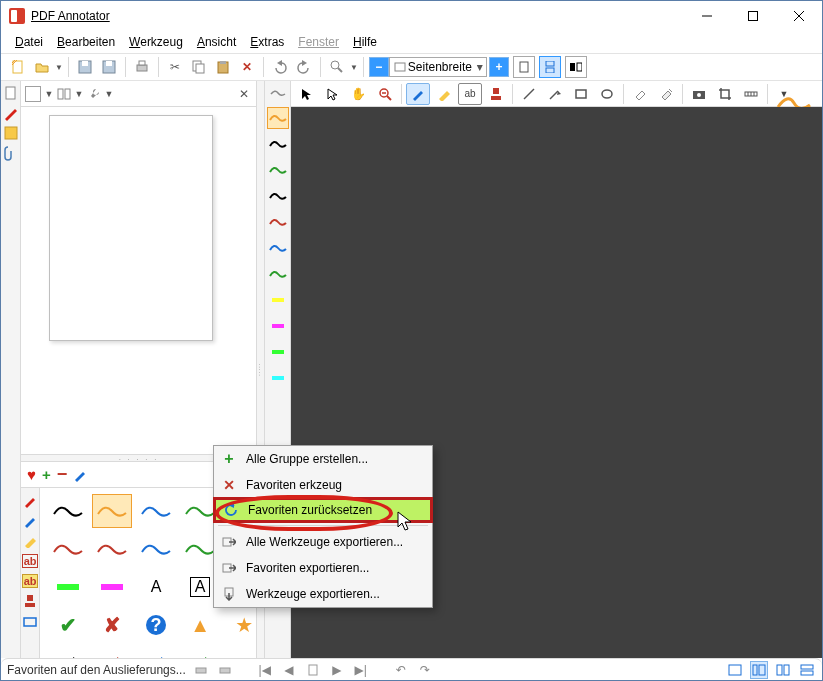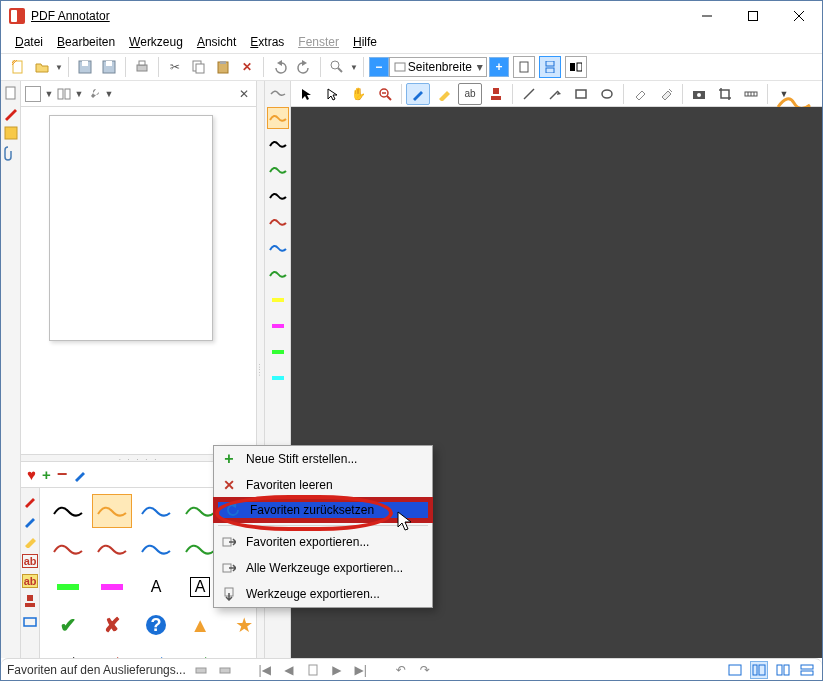--- a/index.html
+++ b/index.html
@@ -59,21 +59,21 @@
   .tt{width:24px;height:22px;display:flex;align-items:center;justify-content:center;border:1px solid transparent;border-radius:2px;color:#444;}
   .tt.sel{border:1px solid #7eb4ea;background:#d6eaff;}
   .ttsep{width:1px;height:20px;background:#d8d8d8;margin:0 2px;}
   .toollabel{height:22px;border-bottom:1px solid #dadada;padding:2px 8px;color:#555;}
   .canvas{flex:1;background:#3f3f3f;position:relative;}
   .bigsw{position:absolute;right:8px;top:8px;width:40px;height:30px;}
   
   .ctxmenu{position:absolute;left:212px;top:444px;width:220px;background:#f5f5f5;border:1px solid #a0a0a0;box-shadow:4px 4px 8px rgba(0,0,0,.25);z-index:60;}
   .ctxitem{height:26px;display:flex;align-items:center;gap:8px;padding:0 10px 0 6px;}
   .ctxitem .ico{width:18px;height:18px;display:flex;align-items:center;justify-content:center;font-size:13px;}
-  .ctxitem.hl{background:#1d4ed8;border:5px solid #b91c1c;margin:-1px;}
+  .ctxitem.hl{background:#bef264;border:3px solid #b91c1c;margin:-1px;}
   .ctxsep{height:1px;background:#d4d4d4;margin:3px 4px;}
   .redcircle2{position:absolute;left:214px;top:494px;width:178px;height:36px;border:4px solid #d6221a;border-radius:50%/60%;z-index:70;pointer-events:none;}
   .cursor{position:absolute;left:396px;top:510px;z-index:80;pointer-events:none;}
   
   .statusbar{height:22px;border-top:1px solid #dadada;display:flex;align-items:center;padding:0 6px;gap:6px;color:#333;border-radius:7px;}
   .statusbar .spacer{flex:1;}
   .sbtn{width:18px;height:18px;display:flex;align-items:center;justify-content:center;color:#888;border:1px solid transparent;}
   .sbtn.active{border:1px solid #7eb4ea;background:#d6eaff;color:#1a6fd6;}
   
   svg{display:block;}
@@ -639,55 +639,55 @@
     </div>
     <div class="canvas"></div>
   </div>
 </div>
 
 <div class="ctxmenu" id="ctxmenu">
     <div class="ctxitem">
       <span class="ico">
         <span style="color:#2a9b2a;font-size:16px;font-weight:bold">+</span>
       </span>
-      <span>Neue Stift erstellen...</span>
+      <span>Alle Gruppe erstellen...</span>
     </div>
     <div class="ctxitem">
       <span class="ico">
         <span style="color:#c0392b;font-size:14px;font-weight:bold">✕</span>
       </span>
-      <span>Favoriten leeren</span>
+      <span>Favoriten erkzeug</span>
     </div>
     <div class="ctxitem hl">
       <span class="ico">
         <svg width="14" height="14">
           <path d="M12 7 a5 5 0 1 1 -2 -4" fill="none" stroke="#1a6fd6" stroke-width="1.8"></path>
           <path d="M10 0 l0 5 l-4 -2 z" fill="#1a6fd6"></path>
         </svg>
       </span>
       <span>Favoriten zurücksetzen</span>
     </div>
     <div class="ctxsep"></div>
     <div class="ctxitem">
       <span class="ico">
         <svg width="14" height="14">
           <rect x="1" y="3" width="8" height="8" fill="none" stroke="#888"></rect>
           <path d="M7 7 h6 M11 4 l3 3 l-3 3" fill="none" stroke="#555" stroke-width="1.5"></path>
         </svg>
       </span>
-      <span>Favoriten exportieren...</span>
+      <span>Alle Werkzeuge exportieren...</span>
     </div>
     <div class="ctxitem">
       <span class="ico">
         <svg width="14" height="14">
           <rect x="1" y="3" width="8" height="8" fill="none" stroke="#888"></rect>
           <path d="M7 7 h6 M11 4 l3 3 l-3 3" fill="none" stroke="#555" stroke-width="1.5"></path>
         </svg>
       </span>
-      <span>Alle Werkzeuge exportieren...</span>
+      <span>Favoriten exportieren...</span>
     </div>
     <div class="ctxitem">
       <span class="ico">
         <svg width="14" height="14">
           <rect x="3" y="1" width="8" height="8" fill="none" stroke="#888"></rect>
           <path d="M7 6 v6 M4 10 l3 3 l3 -3" fill="none" stroke="#555" stroke-width="1.5"></path>
         </svg>
       </span>
       <span>Werkzeuge exportieren...</span>
     </div>

